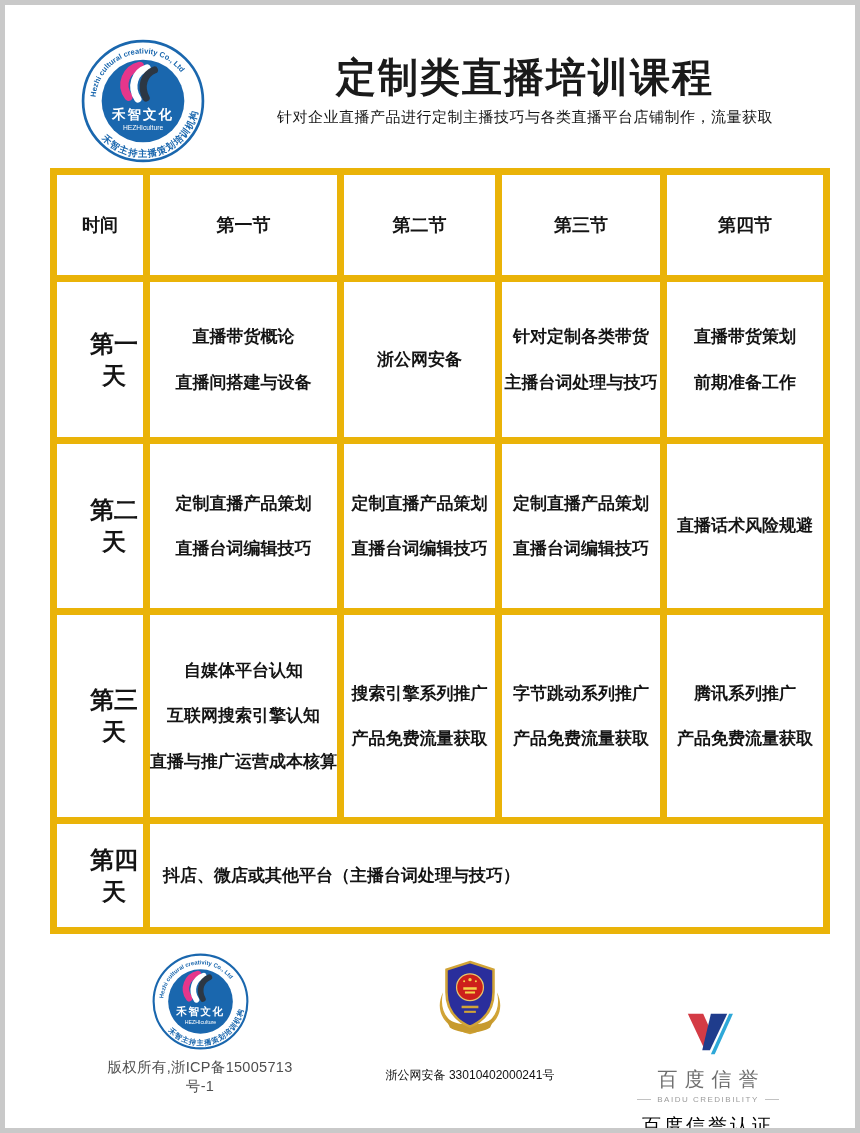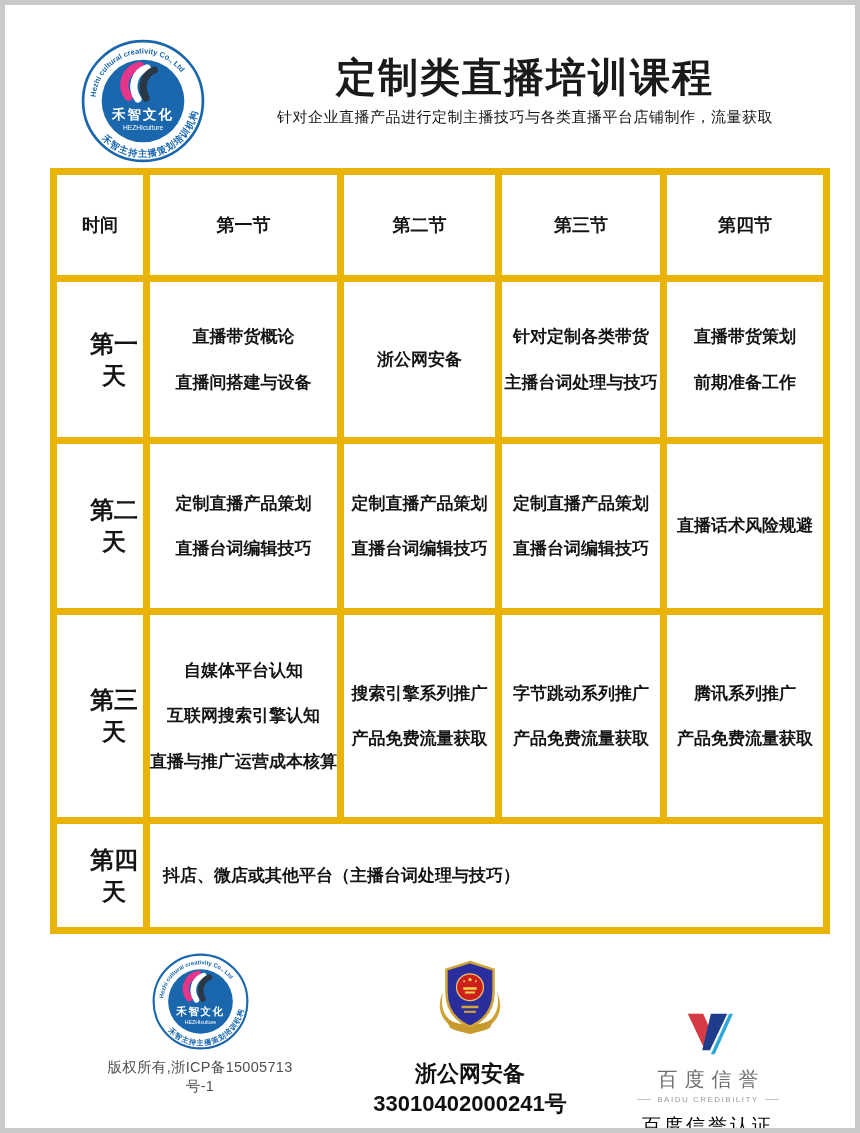--- a/index.html
+++ b/index.html
@@ -27,21 +27,21 @@
   td.left{text-align:left;}
   td.left .cell{align-items:flex-start;padding-left:13px;}
 
   
   .foot-left{position:absolute;left:90px;top:948px;width:210px;text-align:center;}
   .foot-left .logo-small{width:97px;height:97px;display:inline-block;}
   .copyright{margin-top:4px;font-size:14.5px;color:#4f4f4f;letter-spacing:.3px;}
 
   .foot-mid{position:absolute;left:352px;top:952px;width:226px;text-align:center;}
   .foot-mid .badge{width:84px;height:84px;display:inline-block;}
-  .police-no{margin-top:14px;font-size:22px;font-weight:bold;color:#101010;}
+  .police-no{margin-top:22px;font-size:12px;font-weight:normal;color:#101010;}
 
   .foot-right{position:absolute;left:606px;top:1005px;width:194px;text-align:center;}
   .foot-right .baidu-v{width:60px;height:48px;display:inline-block;}
   .baidu-title{margin-top:4px;font-size:20px;color:#6e6e6e;letter-spacing:7px;text-indent:7px;}
   .baidu-sub{margin-top:2px;display:flex;align-items:center;justify-content:center;gap:6px;font-size:8px;color:#9b9b9b;letter-spacing:1.5px;}
   .baidu-sub .divider{width:14px;height:0;border-top:1px solid #c2c2c2;}
   .baidu-caption{margin-top:9px;font-size:19px;color:#000000;letter-spacing:3px;}
 
   svg text{font-family:"Liberation Sans","DejaVu Sans",sans-serif;}
 </style>

